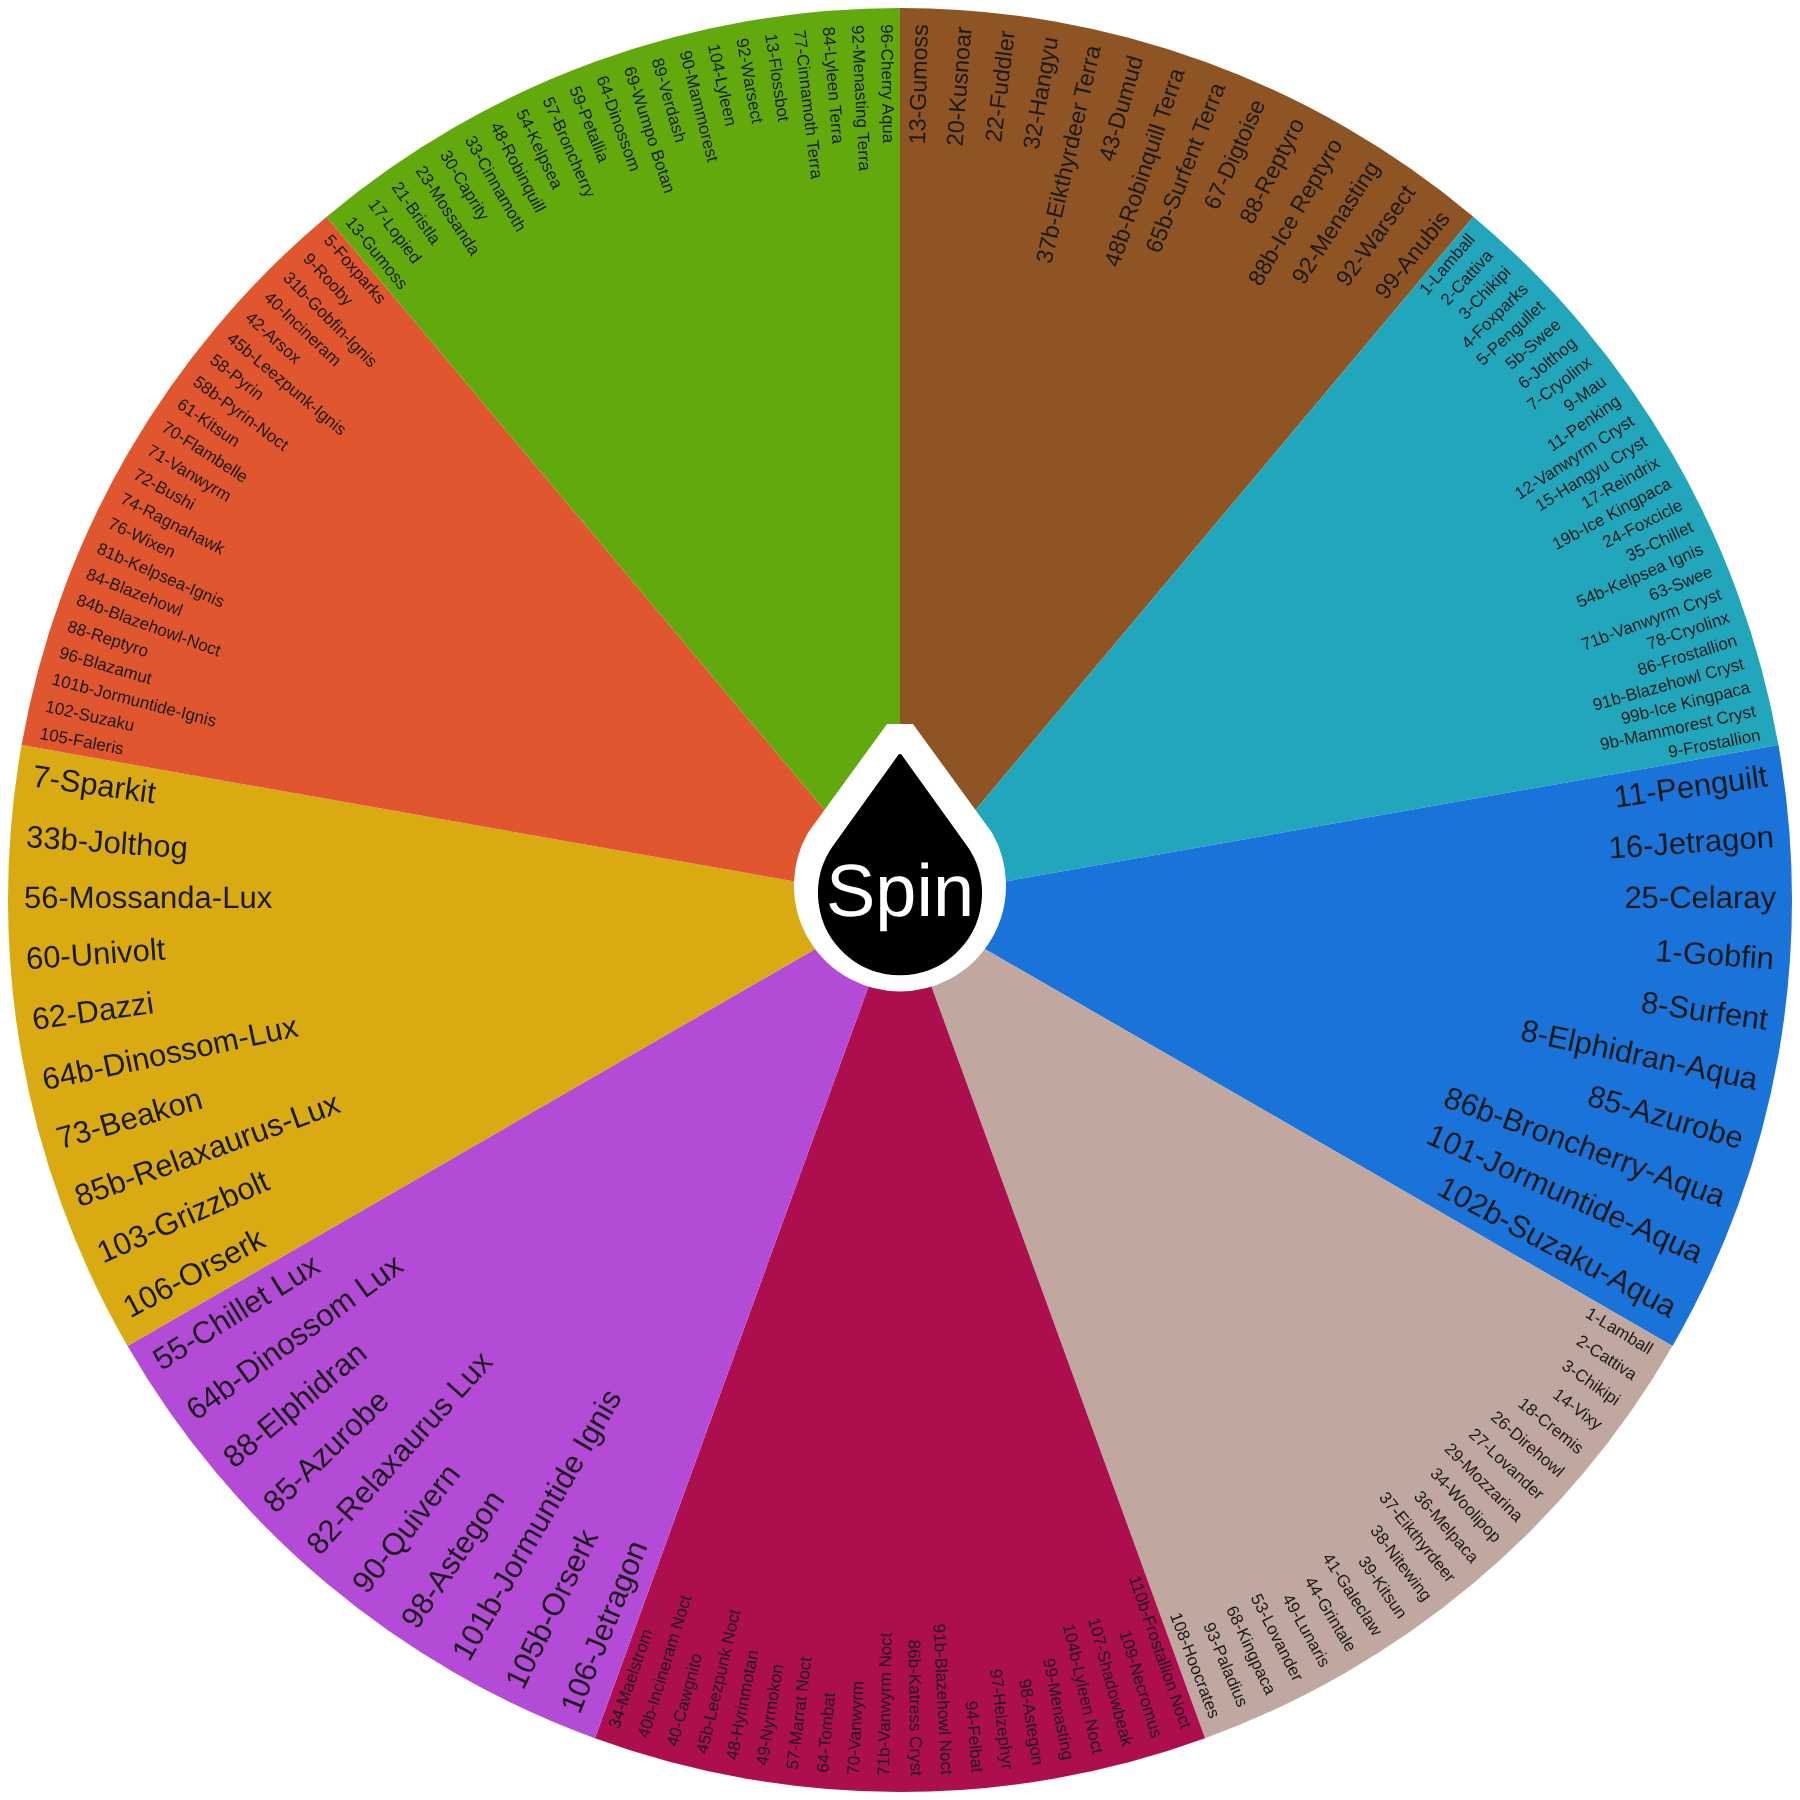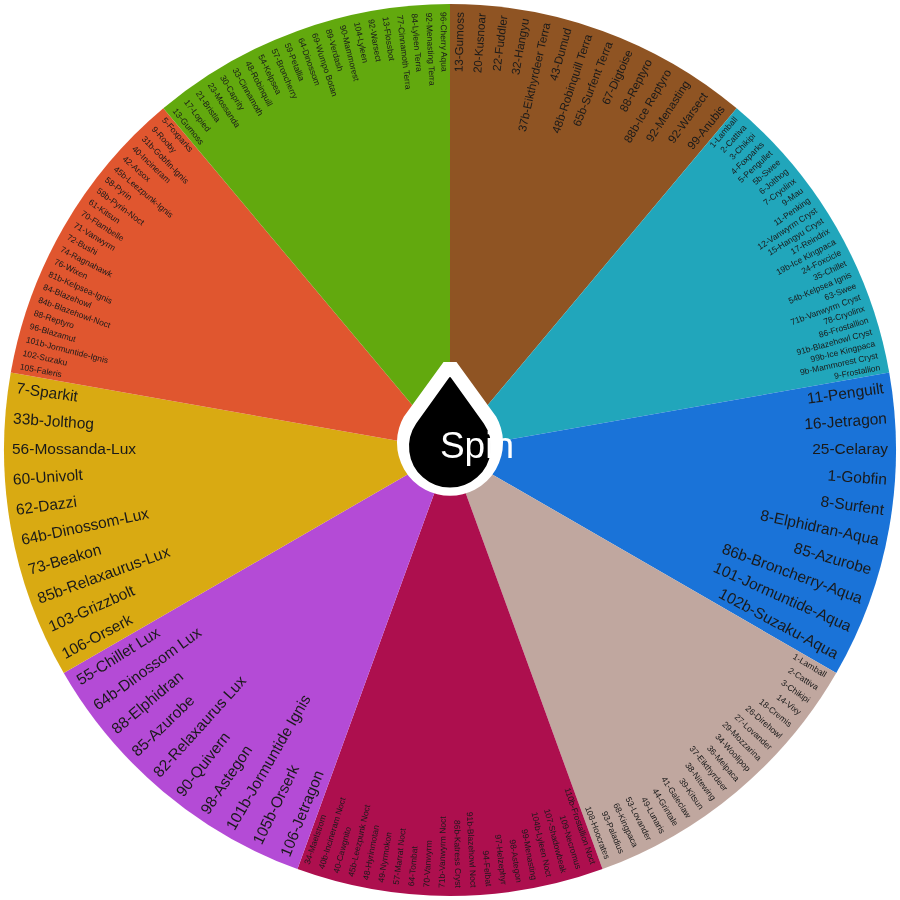--- a/index.html
+++ b/index.html
@@ -47,21 +47,21 @@
     position: absolute;
     left: 0; top: 0;
     width: 128px;
     height: 160px;
   }
   #spin-label {
     position: absolute;
     left: 0;
     top: 62px;
     width: 128px;
-    text-align: right;
+    text-align: center;
     color: #ffffff;
     font-family: "Liberation Sans", sans-serif;
     font-size: 37px;
     font-weight: 400;
     letter-spacing: 0px;
     pointer-events: none;
     line-height: 44px;
   }
 </style>
 </head>

